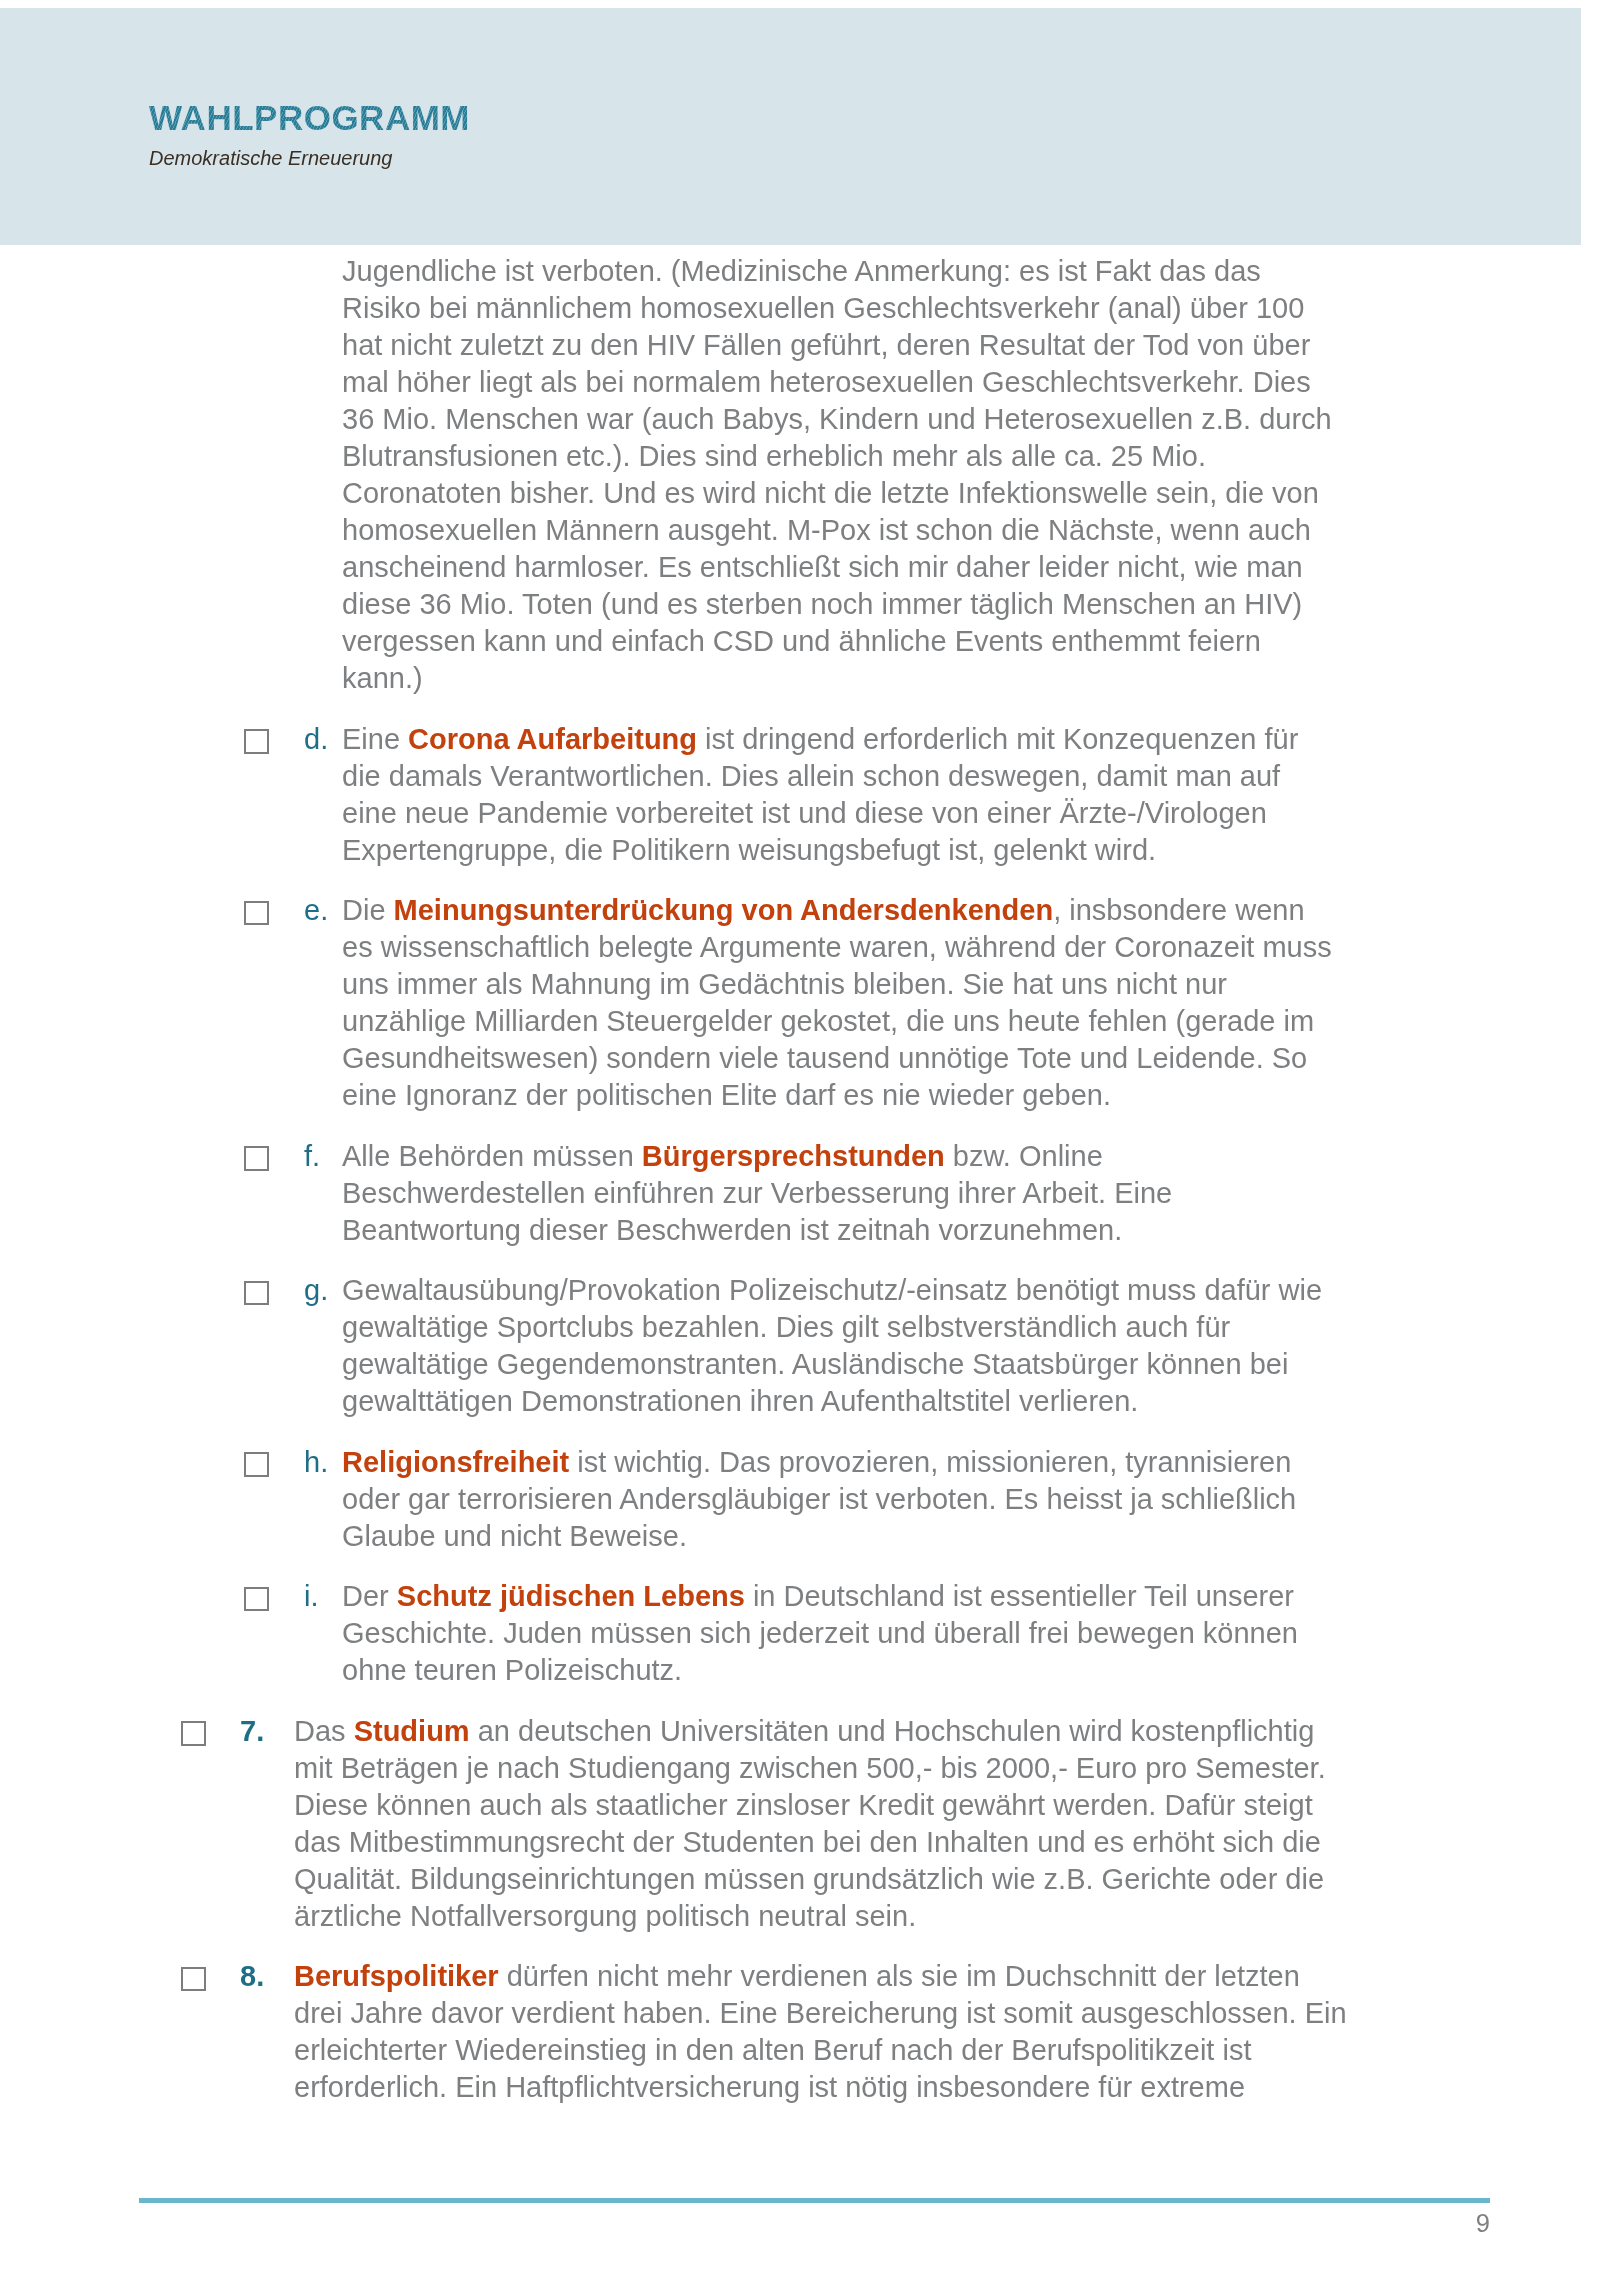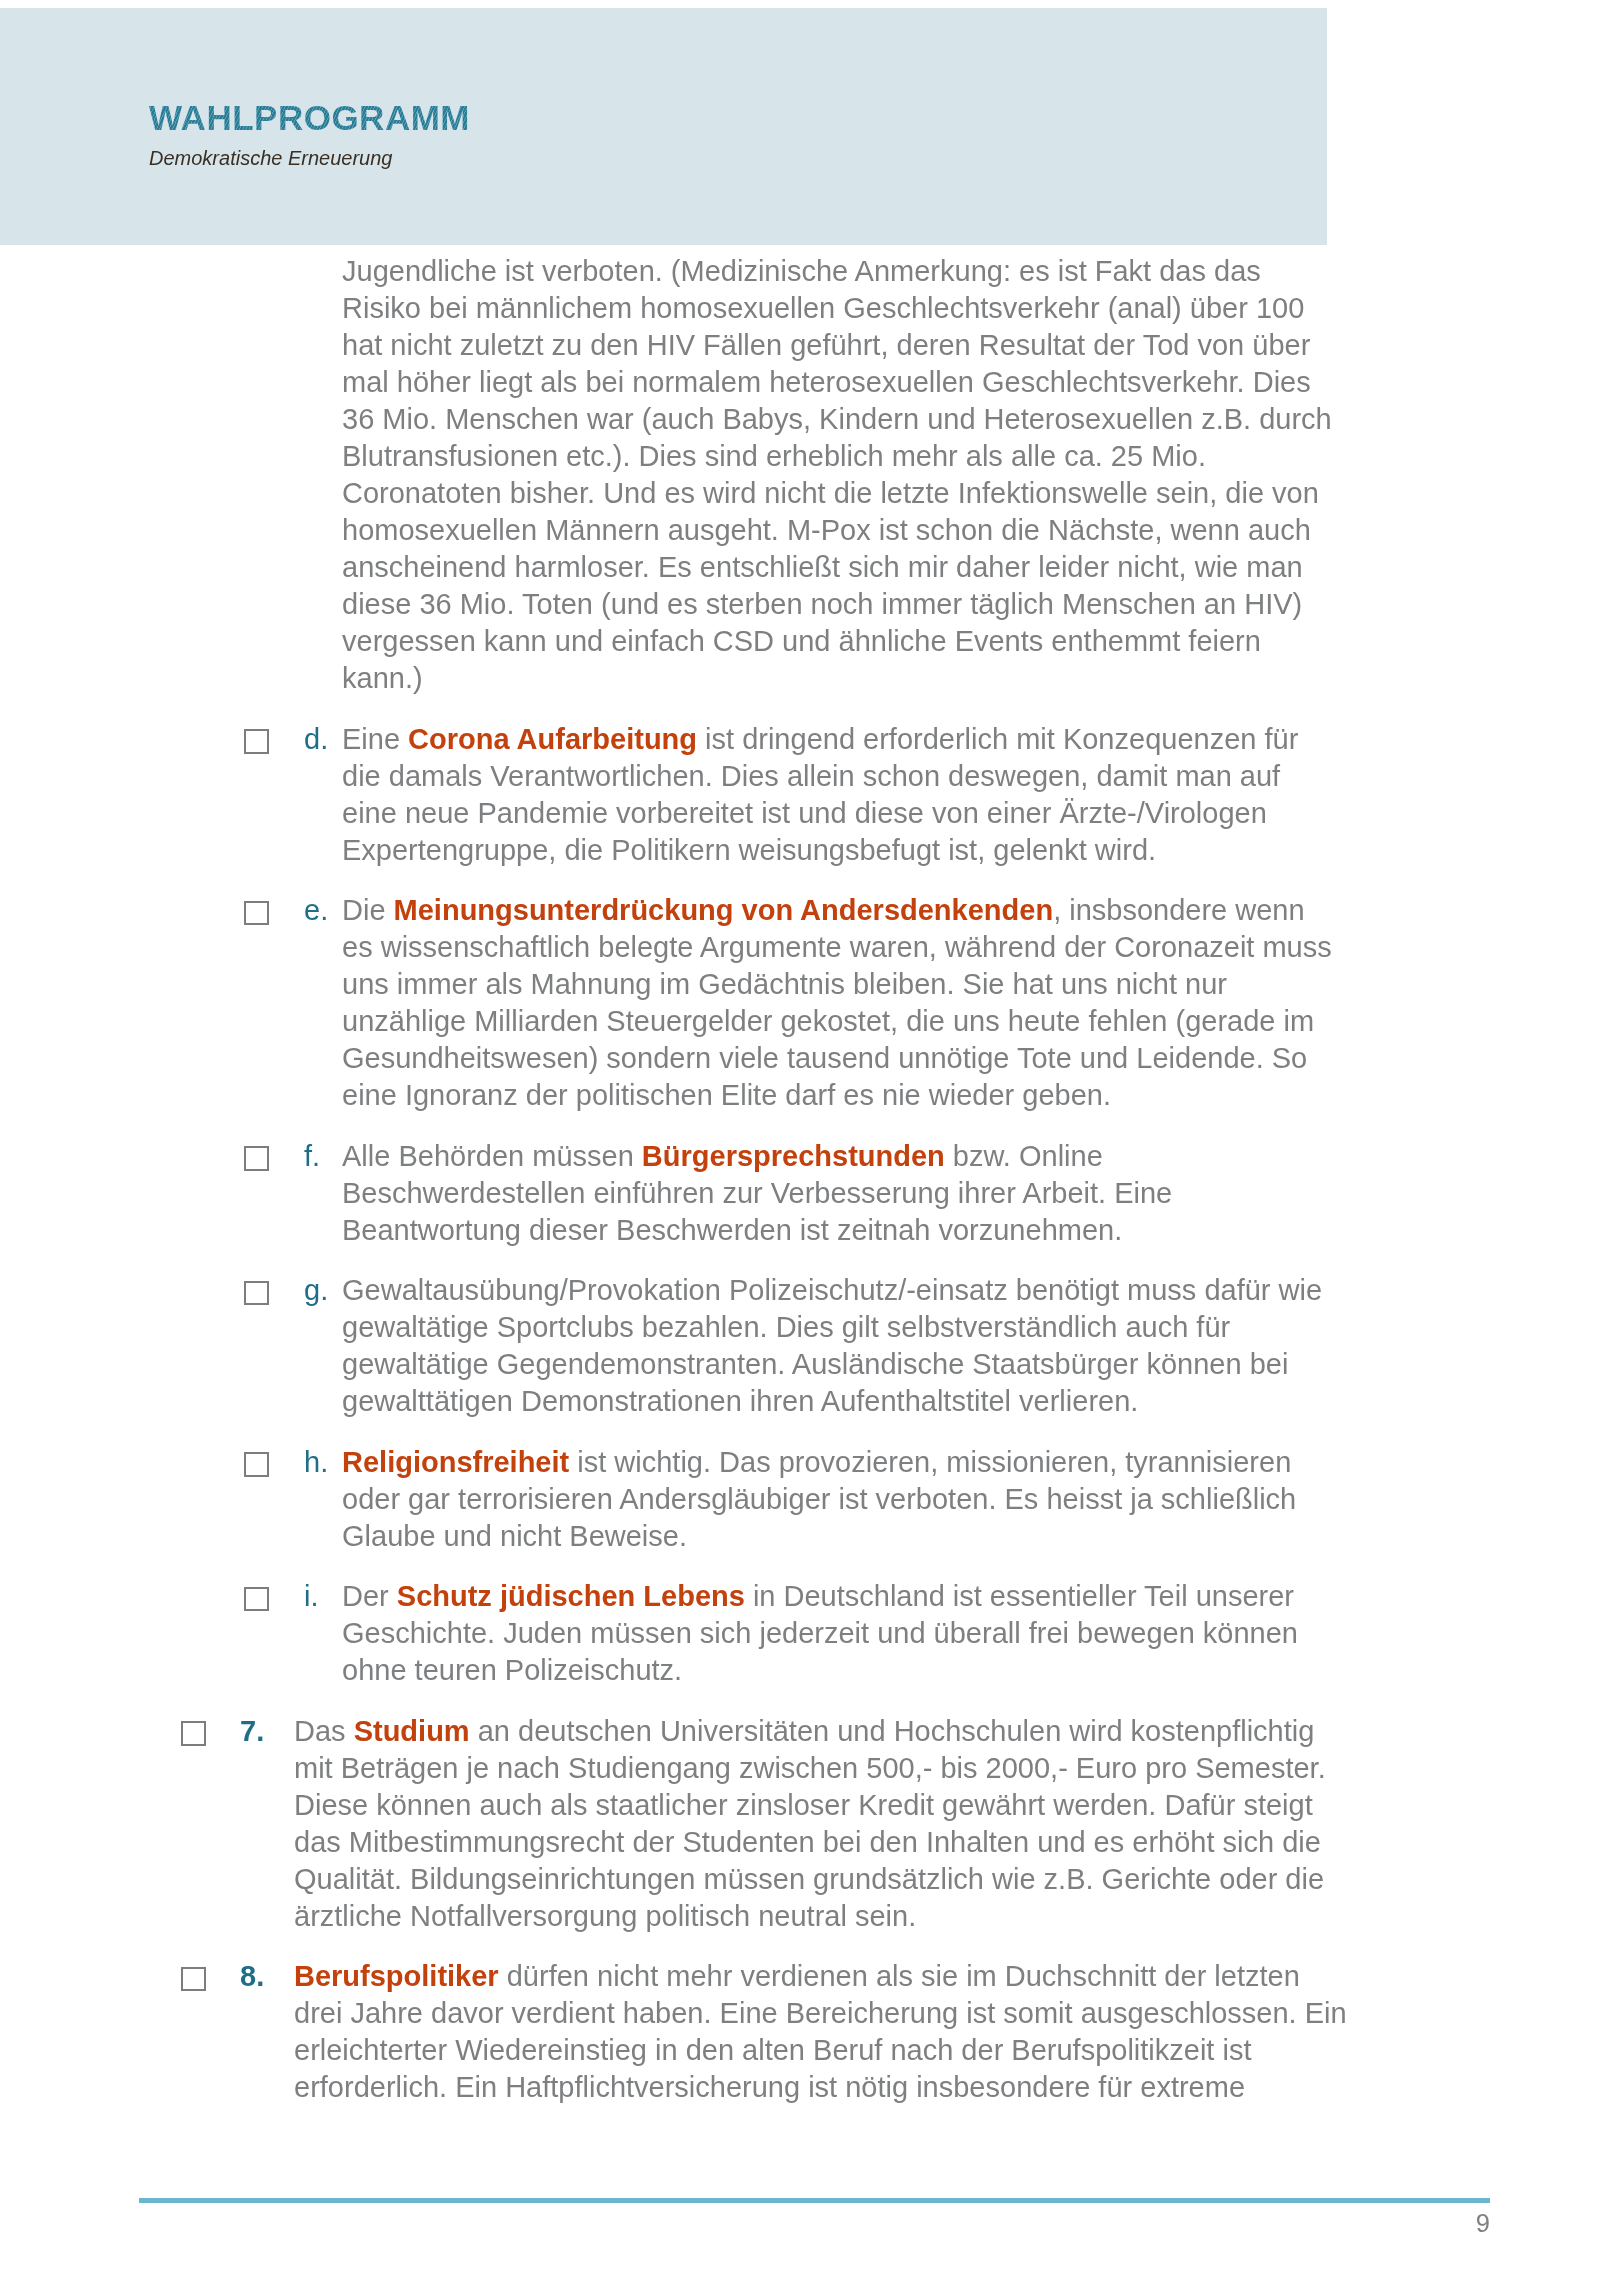--- a/index.html
+++ b/index.html
@@ -9,21 +9,21 @@
     width: 1621px;
     height: 2293px;
     background: #ffffff;
     overflow: hidden;
     font-family: "Liberation Sans", sans-serif;
   }
   
   .header-band {
     position: absolute;
     left: 0; top: 7.8px;
-    width: 1327px; height: 237px;
+    width: 1581px; height: 237px;
     background: var(--header-bg, #d7e5eb);
   }
   .brand {
     position: absolute;
     left: 149px; top: 90px;
   }
   .brand-title {
     font-size: 35px;
     font-weight: 700;
     letter-spacing: 0.5px;

